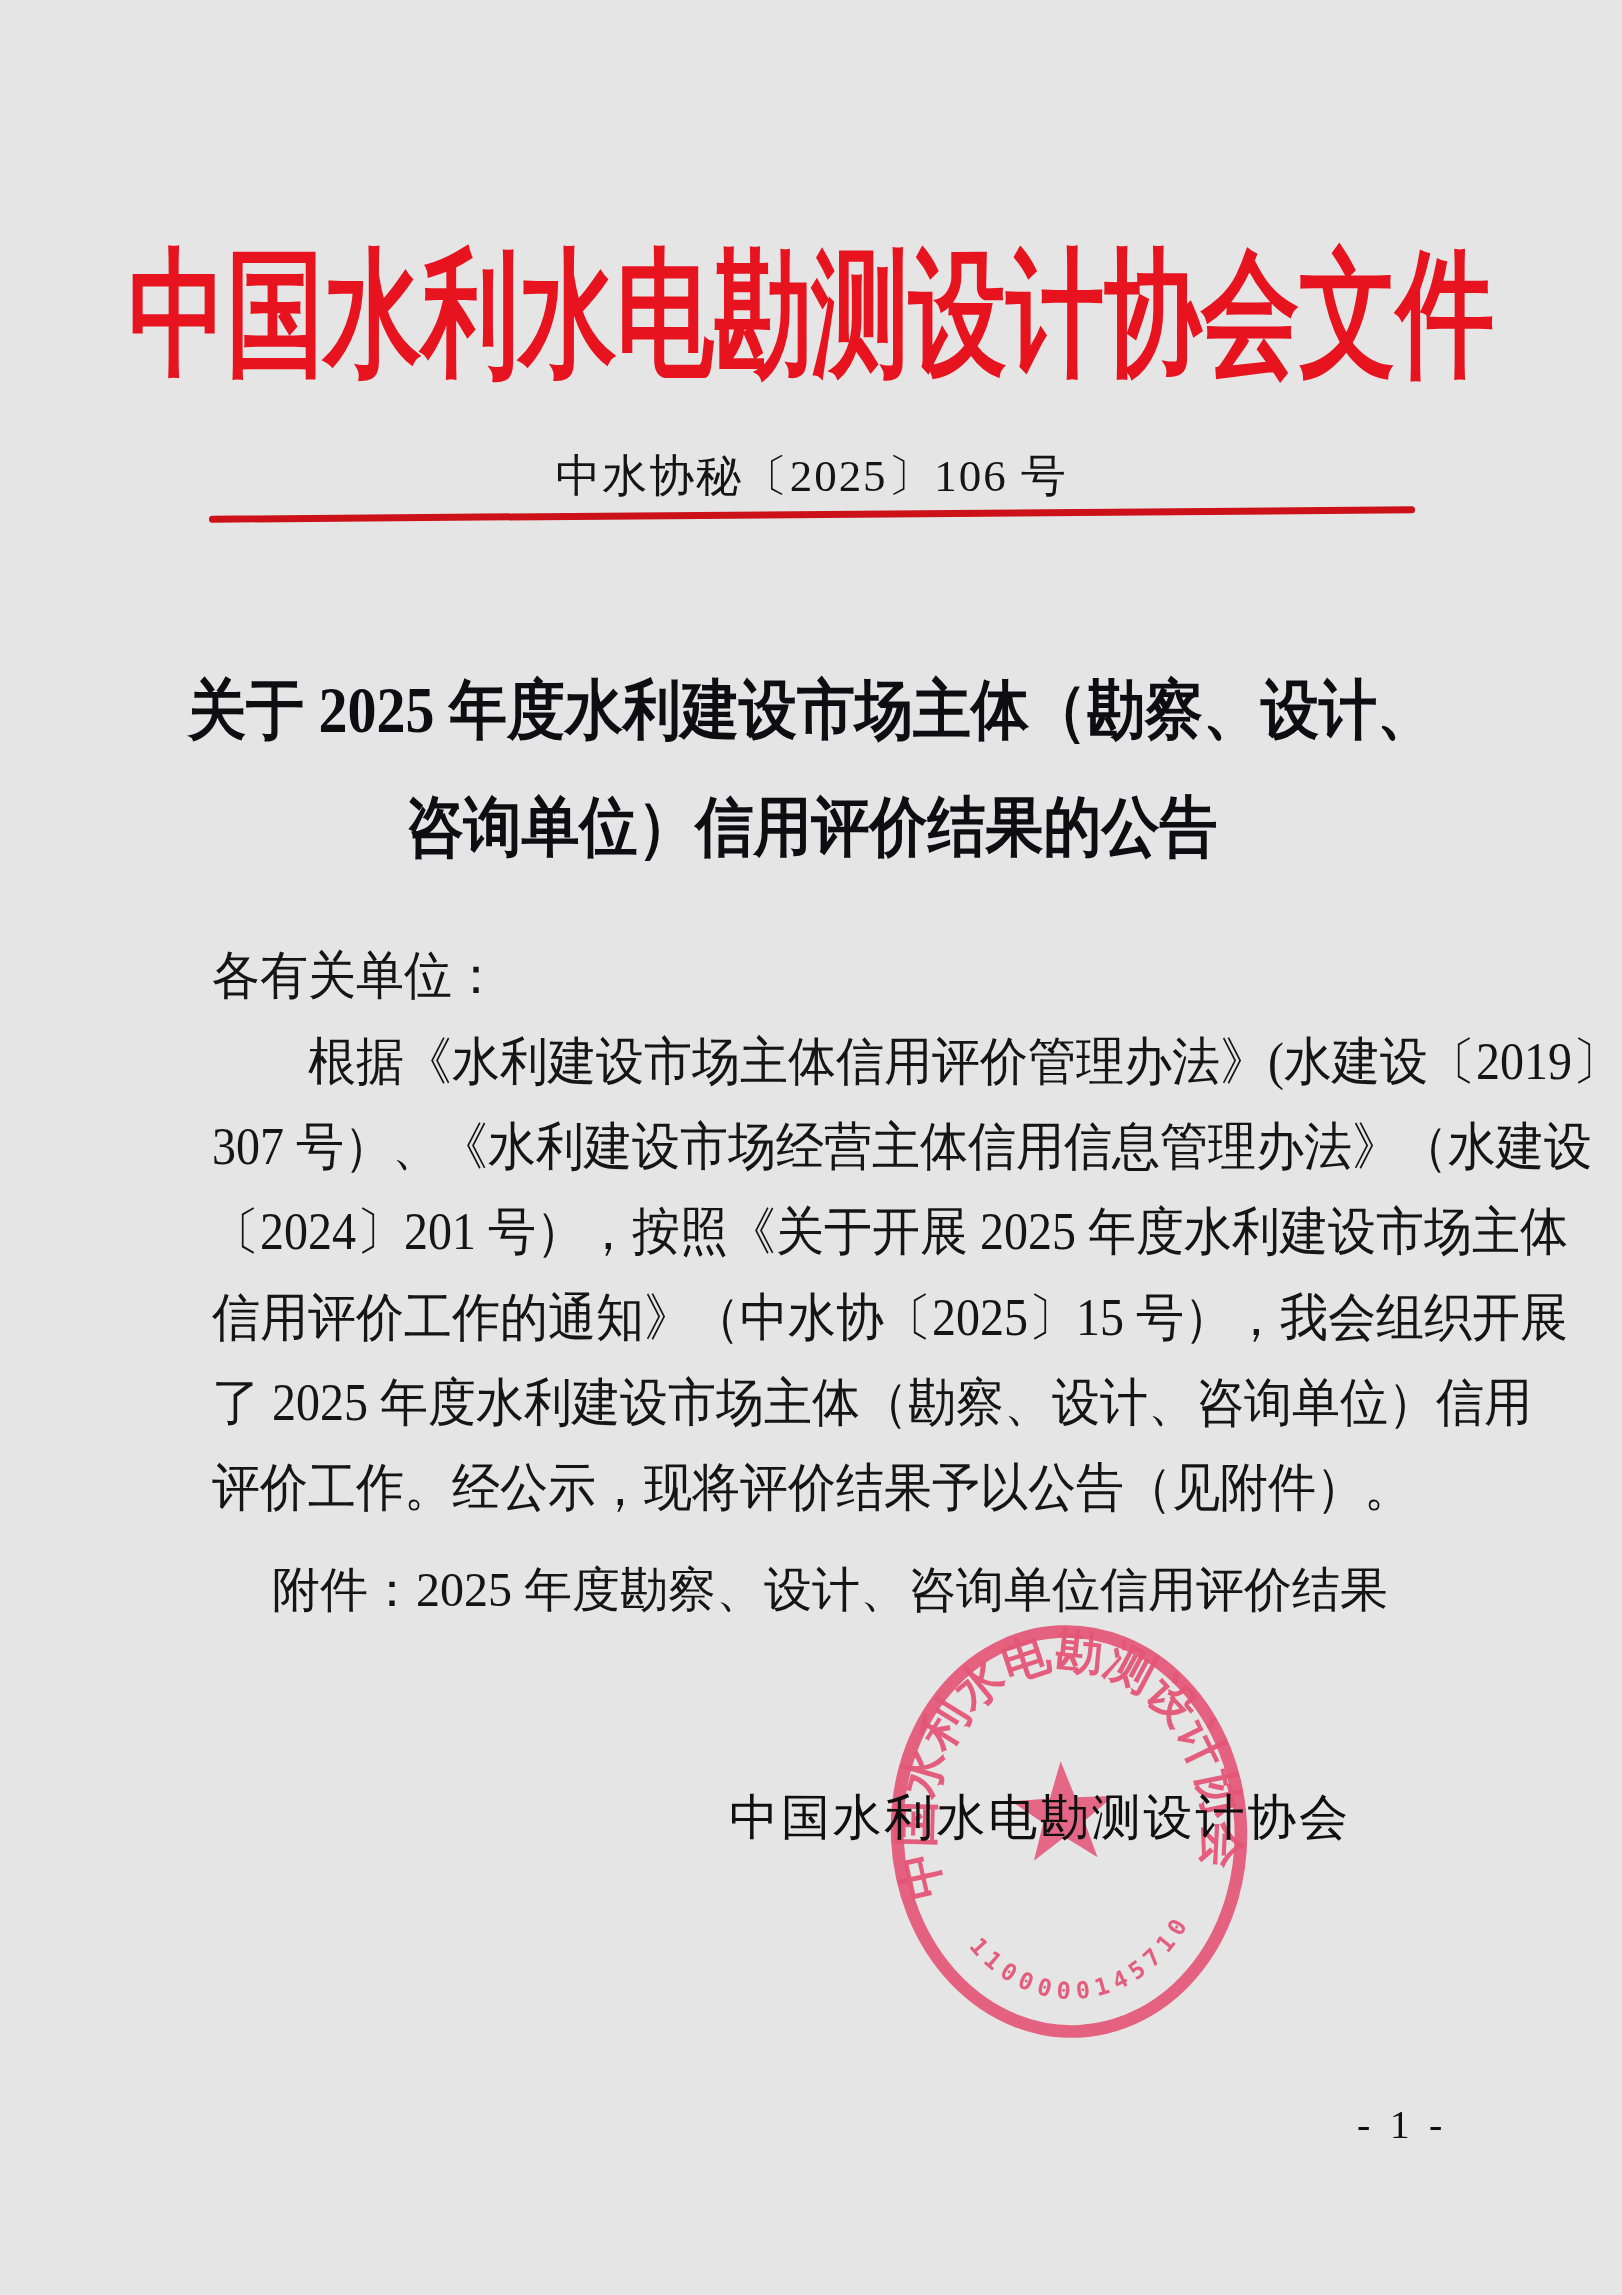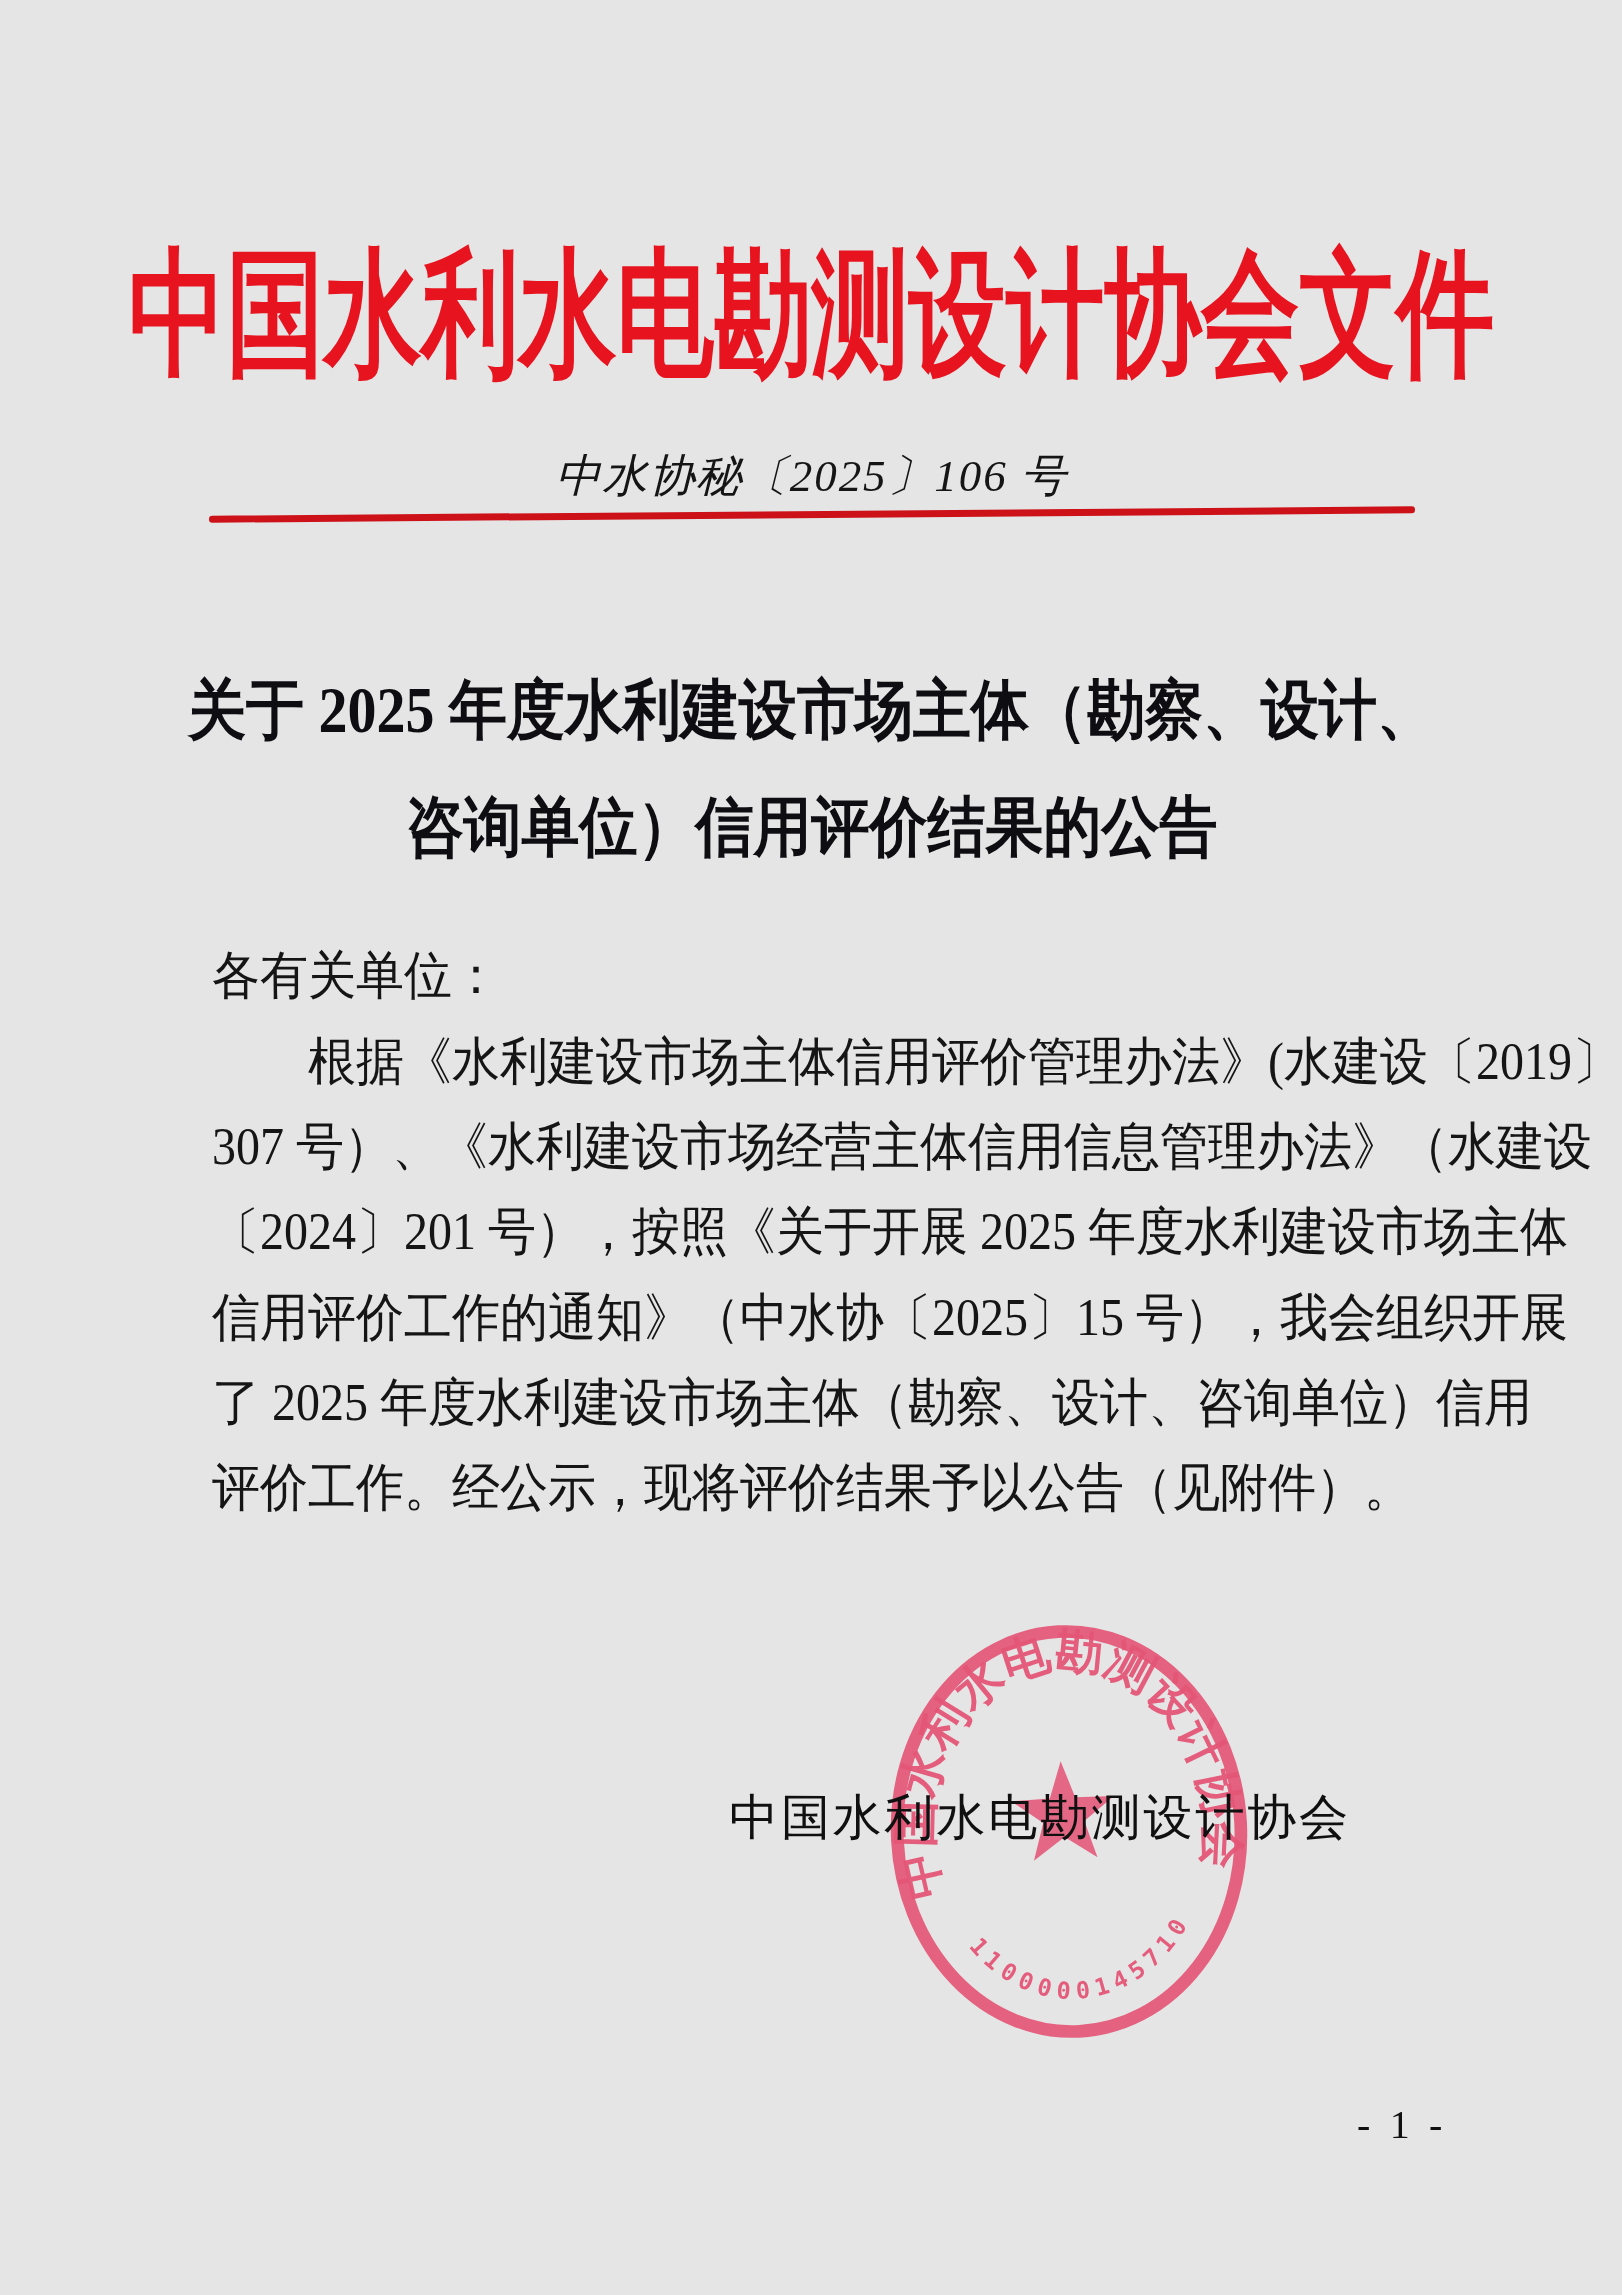--- a/index.html
+++ b/index.html
@@ -37,21 +37,20 @@
     position:absolute;
     top:449px;
     left:0;
     width:100%;
     text-align:center;
     font-size:45px;
     line-height:1.2;
     letter-spacing:1.9px;
     color:var(--ink);
     white-space:nowrap;
-    font-style:italic;
   }
   .red-rule{
     position:absolute;
     top:511px;
     left:209px;
     width:1206px;
     height:6.6px;
     background:var(--rule_red);
     border-radius:3.3px;
     transform:rotate(-0.45deg);
@@ -192,20 +191,21 @@
   <div class="body-block">
     <div class="body-line no-j">各有关单位：</div>
     <div class="body-line indent">根据《水利建设市场主体信用评价管理办法》(水建设〔2019〕</div>
     <div class="body-line">307 号）、《水利建设市场经营主体信用信息管理办法》（水建设</div>
     <div class="body-line">〔2024〕201 号），按照《关于开展 2025 年度水利建设市场主体</div>
     <div class="body-line">信用评价工作的通知》（中水协〔2025〕15 号），我会组织开展</div>
     <div class="body-line">了 2025 年度水利建设市场主体（勘察、设计、咨询单位）信用</div>
     <div class="body-line no-j">评价工作。经公示，现将评价结果予以公告（见附件）。</div>
   </div>
 
+  <div class="attachment">附件：2025 年度勘察、设计、咨询单位信用评价结果</div>
 
   <svg class="seal" viewBox="0 0 820 940">
     <ellipse class="seal-ring" cx="410" cy="470" rx="365" ry="425"></ellipse>
     <polygon class="seal-star" points="400,320 427,397.8 509.4,399.5 443.7,449.2 467.6,528 400,481 332.4,528 356.3,449.2 290.6,399.5 373,397.8"></polygon>
     <path id="sealTextArc" d="M 135.6 589 A 292 348 0 1 1 684.4 589" fill="none"></path>
     <path id="sealNumArc" d="M 164.3 674.2 A 300 356 0 0 0 655.7 674.2" fill="none"></path>
     <text class="seal-ring-text">
       <textPath href="#sealTextArc" textLength="1220" lengthAdjust="spacing">中国水利水电勘测设计协会</textPath>
     </text>
     <text class="seal-num-text">

